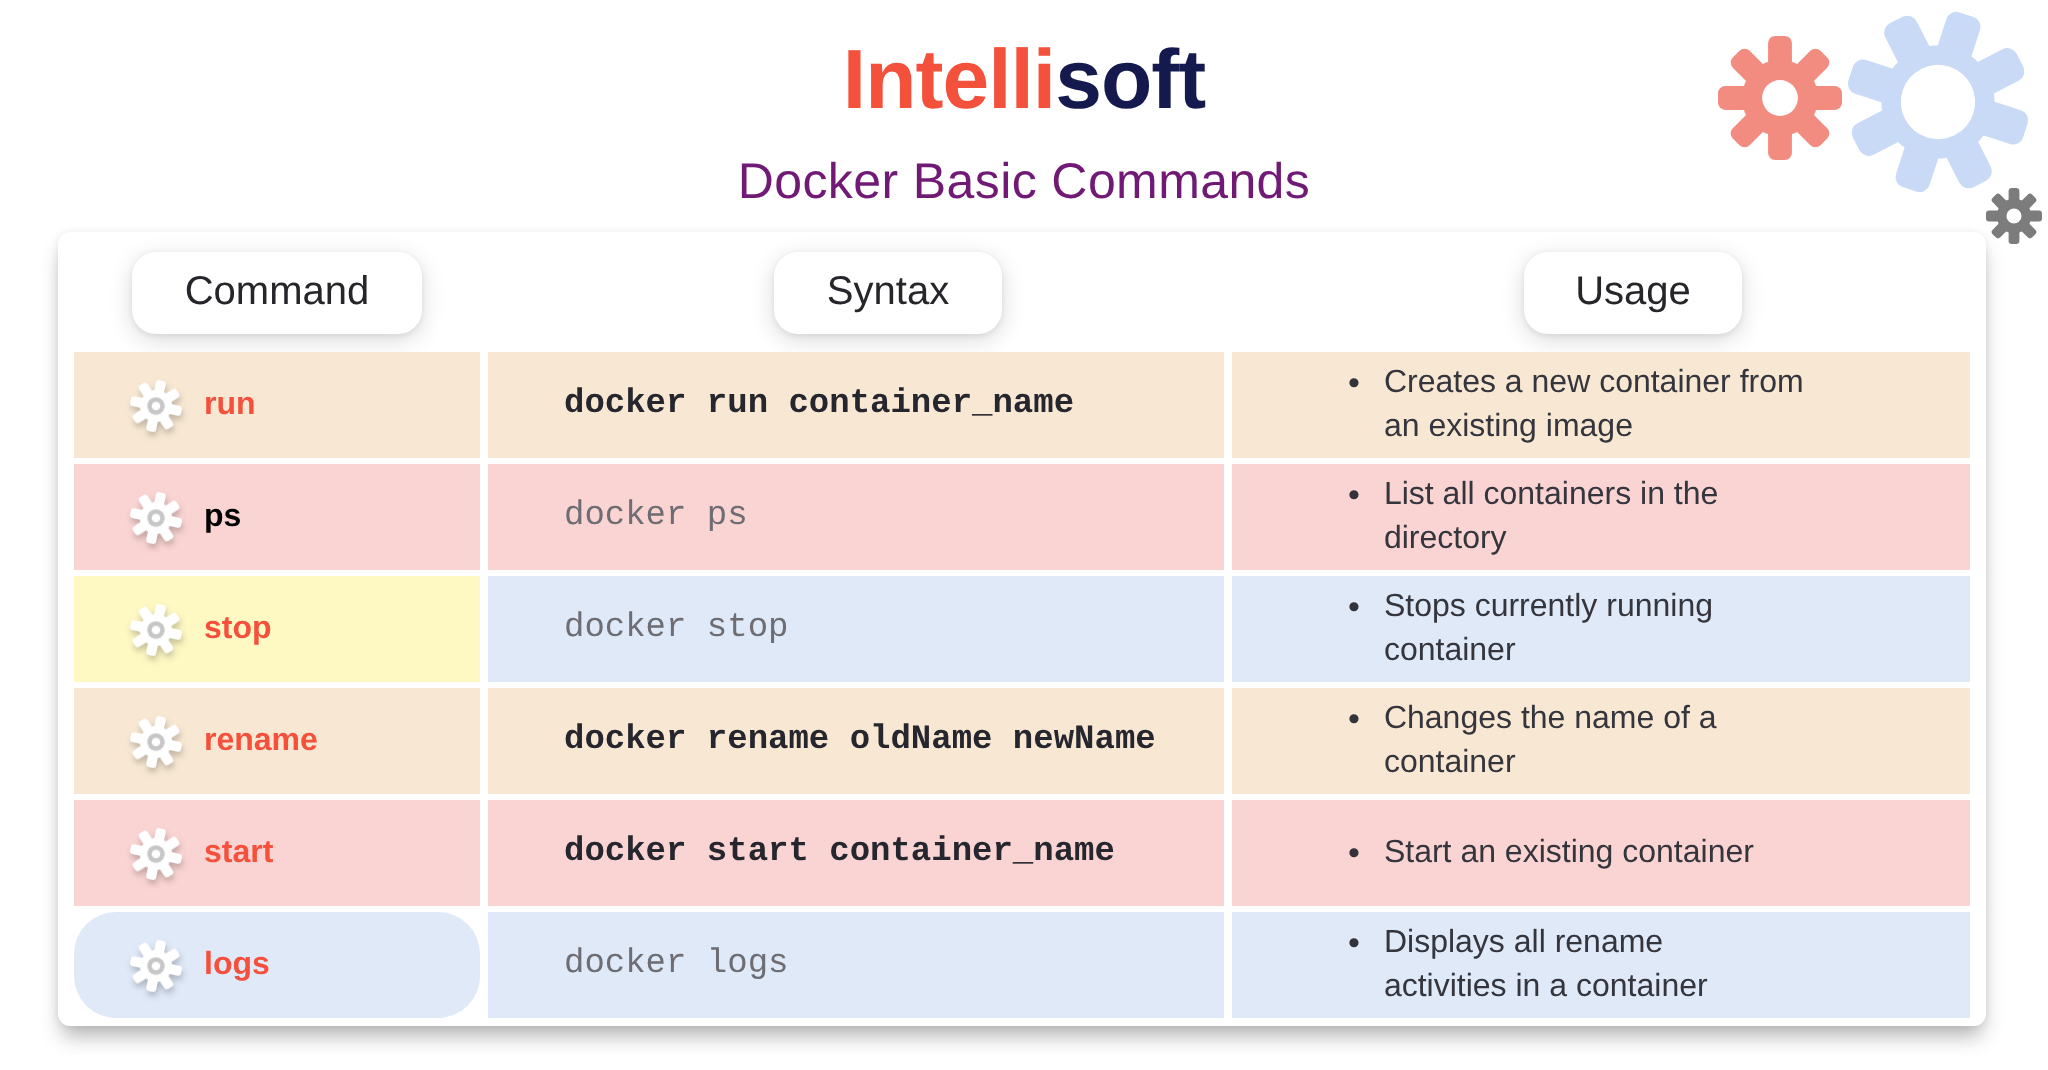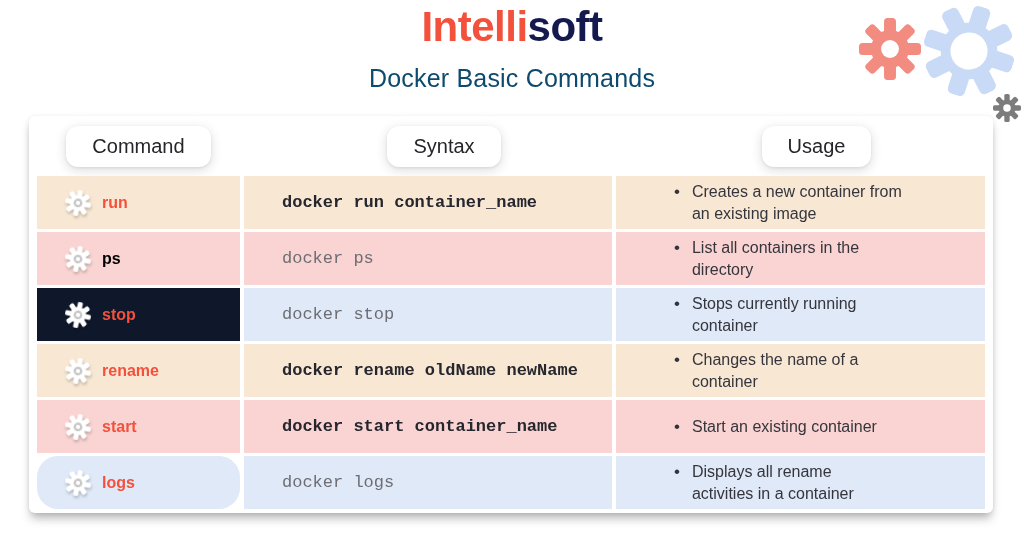--- a/index.html
+++ b/index.html
@@ -5,23 +5,23 @@
   * { margin: 0; padding: 0; box-sizing: border-box; }
   html, body { width: 1024px; height: 535px; }
   body {
     background: #ffffff;
     font-family: "Liberation Sans", sans-serif;
     position: relative;
     overflow: hidden;
   }
 
   
-  .top-header { text-align: center; padding-top: 4px; position: relative; z-index: 2; }
+  .top-header { text-align: center; padding-top: 4px; position: relative; z-index: 2; margin-top: 13px; }
   .logo { font-size: 42px; font-weight: bold; letter-spacing: -0.5px; line-height: 1.1; }
-  .subtitle { margin-top: 14px; font-size: 25px; font-weight: 500; color: #0c4a6e; letter-spacing: 0.2px; text-align: center; }
+  .subtitle { margin-top: 14px; font-size: 25px; font-weight: 500; color: #701a75; letter-spacing: 0.2px; text-align: center; }
 
   
   .decor-gear { position: absolute; z-index: 1; }
   .decor-gear svg { display: block; width: 100%; height: 100%; }
   .gear-red  { left: 859px; top: 18px;  width: 62px; height: 62px; }
   .gear-blue { left: 923px; top: 5px;   width: 92px; height: 92px; transform: rotate(18deg); }
   .gear-gray { left: 993px; top: 94px;  width: 28px; height: 28px; }
 
   
   .card {
@@ -175,21 +175,21 @@
       <span class="syntax">docker ps</span>
     </div>
     <div class="cell use-cell" style="background: rgb(250, 212, 210);">
       <span class="use-inner">
           <span class="bullet">•</span>
           <span class="usage">List all containers in the
 directory</span>
         </span>
     </div>
 
-    <div class="cell cmd-cell" style="background: #0f172a;">
+    <div class="cell cmd-cell" style="background: #fef9c3;">
       <span class="gear-cell">
           <svg viewBox="-52 -52 104 104">
             <use href="#gearshape" fill="#ffffff"></use>
             <circle r="13" fill="none" stroke="#c6c6c6" stroke-width="9"></circle>
           </svg>
         </span>
       <span class="cmd-label" style="color: rgb(244, 80, 60);">stop</span>
     </div>
     <div class="cell syn-cell" style="background: rgb(223, 233, 248);">
       <span class="syntax">docker stop</span>

